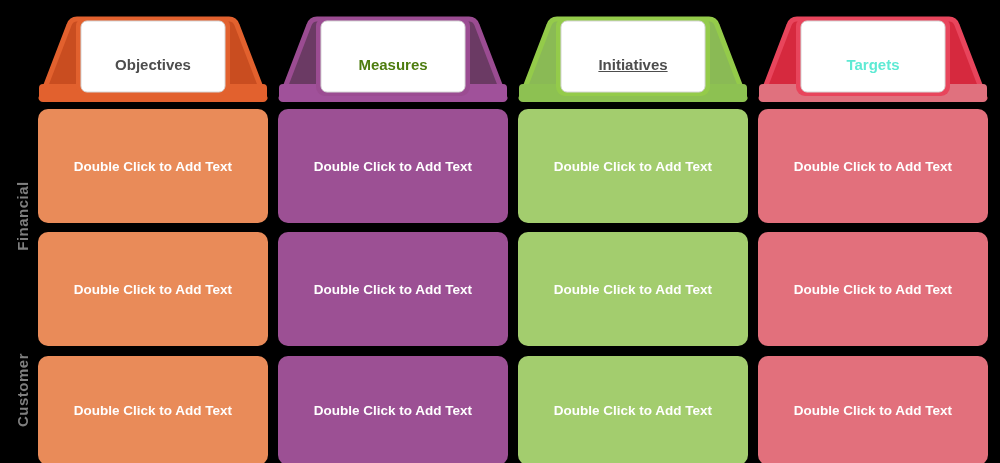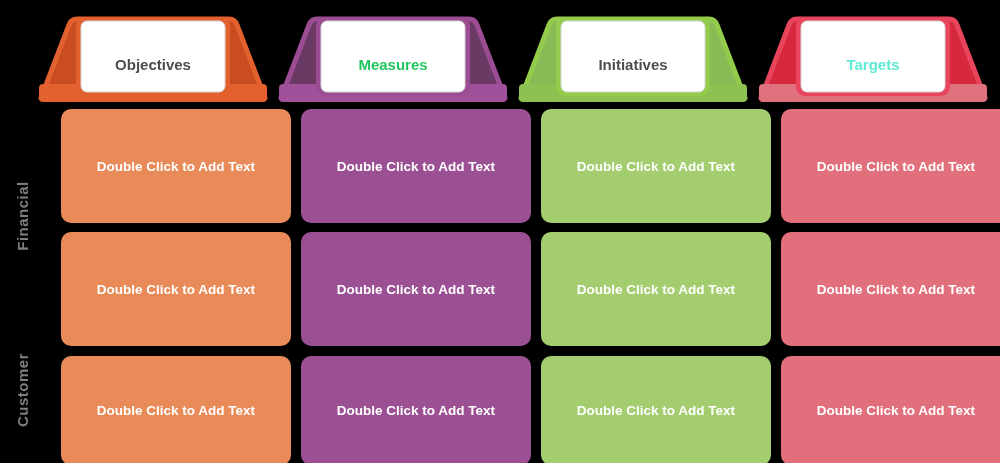--- a/index.html
+++ b/index.html
@@ -38,21 +38,20 @@
   .cell{
     position:absolute;
     left:0;
     width:230px;
     border-radius:10px;
     background:var(--body);
     display:flex; align-items:center; justify-content:center;
     color:#FFFFFF;
     font-size:13.5px; font-weight:bold;
     text-align:center;
-    margin-left:23px;
   }
   .cell.r0{top:93px;  height:114px;}
   .cell.r1{top:216px; height:114px;}
   .cell.r2{top:340px; height:109px;}
   .row-label{
     position:absolute;
     transform:translate(-50%,-50%) rotate(-90deg);
     white-space:nowrap;
     color:#7F7F7F;
     font-size:15px; font-weight:bold;
@@ -85,36 +84,36 @@
   </div>
 
   <div class="column" style="left: 278px; --body: #9C5094; --slope: #6B3A64; --edge: #9B4C92; --band: #A0519A;">
     <div class="header">
       <svg width="230" height="86" viewBox="0 0 230 86">
         <path d="M3,82 L31,9 Q33,3 39,3 L191,3 Q197,3 199,9 L227,82 Z" style="fill:var(--slope);stroke:var(--edge);stroke-width:5;stroke-linejoin:round;"></path>
         <rect x="1" y="68" width="228" height="18" rx="4" style="fill:var(--band);"></rect>
         <rect x="38" y="1" width="154" height="79" rx="9" style="fill:var(--edge);"></rect>
         <rect x="43" y="5" width="144" height="71" rx="6" style="fill:#FFFFFF;stroke:#D6D6D6;stroke-width:1;"></rect>
       </svg>
-      <div class="header-label" style="color: #22c55e;">Measures</div>
+      <div class="header-label" style="color: #4d7c0f;">Measures</div>
     </div>
     <div class="cell r0" style="color: rgb(255, 255, 255);">Double Click to Add Text</div>
     <div class="cell r1" style="color: rgb(255, 255, 255);">Double Click to Add Text</div>
     <div class="cell r2" style="color: rgb(255, 255, 255);">Double Click to Add Text</div>
   </div>
 
   <div class="column" style="left: 518px; --body: #A3CD6E; --slope: #8ABA55; --edge: #94CB4A; --band: #8DC152;">
     <div class="header">
       <svg width="230" height="86" viewBox="0 0 230 86">
         <path d="M3,82 L31,9 Q33,3 39,3 L191,3 Q197,3 199,9 L227,82 Z" style="fill:var(--slope);stroke:var(--edge);stroke-width:5;stroke-linejoin:round;"></path>
         <rect x="1" y="68" width="228" height="18" rx="4" style="fill:var(--band);"></rect>
         <rect x="38" y="1" width="154" height="79" rx="9" style="fill:var(--edge);"></rect>
         <rect x="43" y="5" width="144" height="71" rx="6" style="fill:#FFFFFF;stroke:#D6D6D6;stroke-width:1;"></rect>
       </svg>
-      <div class="header-label" style="color: rgb(77, 77, 77);">Initiatives</div>
+      <div class="header-label" style="color: rgb(77, 77, 77); text-decoration: underline;">Initiatives</div>
     </div>
     <div class="cell r0" style="color: rgb(255, 255, 255);">Double Click to Add Text</div>
     <div class="cell r1" style="color: rgb(255, 255, 255);">Double Click to Add Text</div>
     <div class="cell r2" style="color: rgb(255, 255, 255);">Double Click to Add Text</div>
   </div>
 
   <div class="column" style="left: 758px; --body: #E2707C; --slope: #D6293E; --edge: #E8455C; --band: #E0717E;">
     <div class="header">
       <svg width="230" height="86" viewBox="0 0 230 86">
         <path d="M3,82 L31,9 Q33,3 39,3 L191,3 Q197,3 199,9 L227,82 Z" style="fill:var(--slope);stroke:var(--edge);stroke-width:5;stroke-linejoin:round;"></path>

